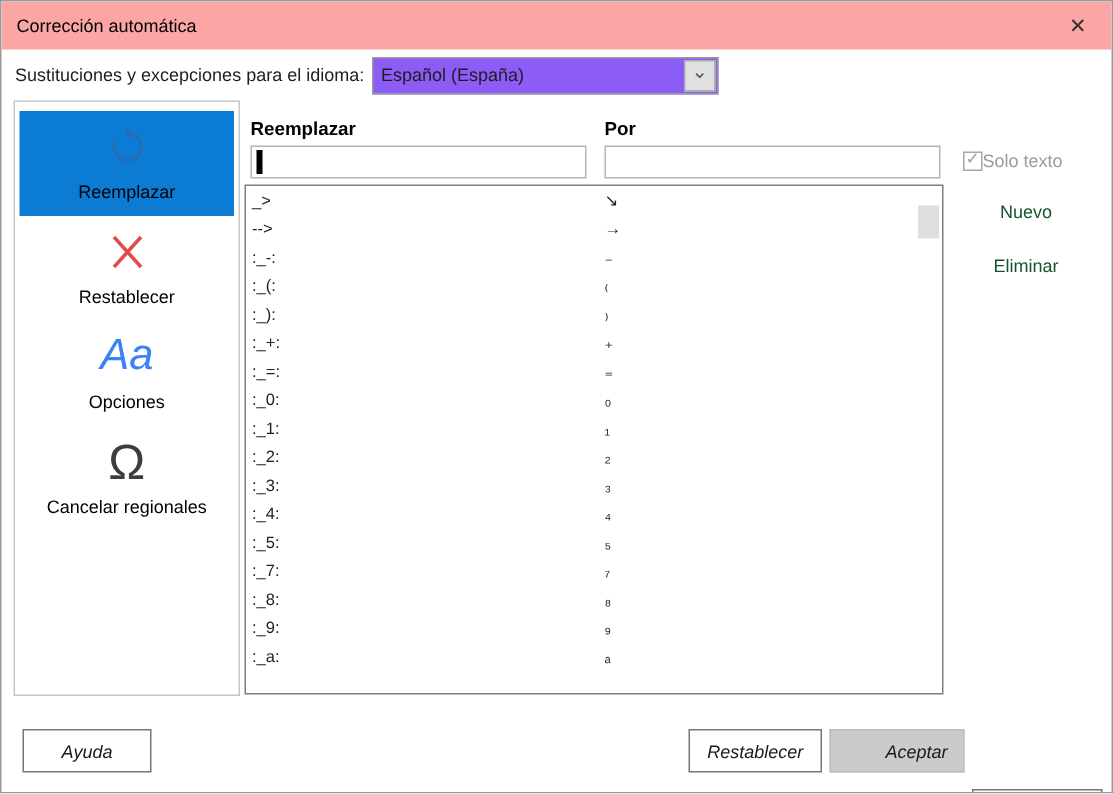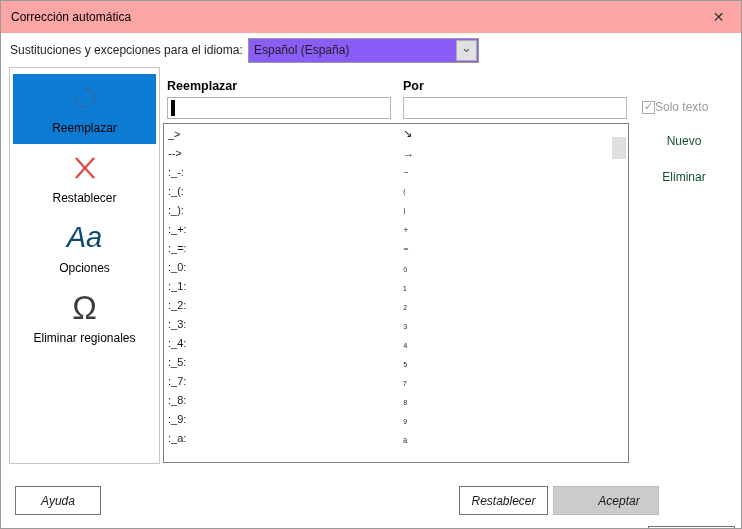--- a/index.html
+++ b/index.html
@@ -17,21 +17,21 @@
   .combo-value{position:absolute;left:5px;top:0;line-height:23px;font-size:12px;color:#1e1e1e;white-space:nowrap;}
   .combo-arrow{position:absolute;right:1px;top:1px;bottom:1px;width:21px;background:#e1e1e1;border:1px solid #adadad;box-sizing:border-box;display:flex;align-items:center;justify-content:center;}
   .combo-arrow span{font-size:13px;color:#555;line-height:10px;margin-top:-5px;}
 
   
   .sidebar{position:absolute;left:8px;top:66px;width:151px;height:397px;border:1px solid #c6c6c6;background:#fff;box-sizing:border-box;padding-top:6px;}
   .side-item{position:relative;margin:0 3px;height:70px;display:flex;flex-direction:column;align-items:center;justify-content:flex-end;cursor:default;}
   .side-item .icon-area{flex:1;display:flex;align-items:center;justify-content:center;width:100%;}
   .side-item .side-label{font-size:12px;color:#000;margin-bottom:9px;white-space:nowrap;}
   .side-item.selected{background:#0c7bd3;}
-  .aa-glyph{font-size:29px;font-style:italic;color:#0c4a6e;line-height:1;}
+  .aa-glyph{font-size:29px;font-style:italic;color:#3b82f6;line-height:1;}
   .omega-glyph{font-size:33px;color:#3d3d3d;line-height:1;font-weight:400;}
 
   
   .col-header{position:absolute;top:78px;font-size:12.5px;font-weight:bold;color:#000;}
   .hdr-replace{left:166px;}
   .hdr-with{left:402px;}
   .text-input{position:absolute;top:96px;width:224px;height:22px;border:1px solid #b5b5b5;background:#fff;box-sizing:border-box;font-size:12px;padding:0 4px;outline:none;font-family:inherit;color:#000;}
   .inp-replace{left:166px;}
   .inp-with{left:402px;}
   .caret{position:absolute;left:170px;top:99px;width:4px;height:16px;background:#000;}
@@ -49,21 +49,21 @@
   .checkbox-box span{font-size:11px;color:#9b9b9b;line-height:11px;margin-top:-1px;}
   .checkbox-label{font-size:12px;color:#9b9b9b;white-space:nowrap;}
   .flat-btn{position:absolute;left:633px;width:100px;text-align:center;font-size:12px;color:#14532d;cursor:default;}
   .btn-nuevo{top:133px;}
   .btn-eliminar{top:169px;}
 
   
   .push-btn{position:absolute;top:485px;height:29px;background:#fff;border:1px solid #767676;box-sizing:border-box;font-size:12px;color:#1a1a1a;display:flex;align-items:center;justify-content:center;cursor:default;font-family:inherit;font-style:italic;}
   .btn-ayuda{left:14px;width:86px;}
   .btn-restablecer{left:458px;width:89px;}
-  .btn-aceptar{left:552px;width:106px;background:#cbcbcb;border:1px solid #bdbdbd;padding-left:32px;}
+  .btn-aceptar{left:552px;width:90px;background:#cbcbcb;border:1px solid #bdbdbd;padding-left:32px;}
   .btn-cancelar{left:647px;width:87px;margin-top:40px;}
 </style>
 </head>
 <body>
 
 <div class="dialog">
 
   <div class="titlebar">
     <span class="title-text">Corrección automática</span>
     <div class="close-btn">
@@ -105,21 +105,21 @@
       <div class="icon-area">
         <span class="aa-glyph">Aa</span>
       </div>
       <span class="side-label">Opciones</span>
     </div>
 
     <div class="side-item">
       <div class="icon-area">
         <span class="omega-glyph">Ω</span>
       </div>
-      <span class="side-label">Eliminar regionales</span>
+      <span class="side-label">Cancelar regionales</span>
     </div>
 
   </div>
 
   <span class="col-header hdr-replace">Reemplazar</span>
   <span class="col-header hdr-with">Por</span>
 
   <input class="text-input inp-replace" value="" style="">
   <div class="caret"></div>
   <input class="text-input inp-with" value="" style="">

